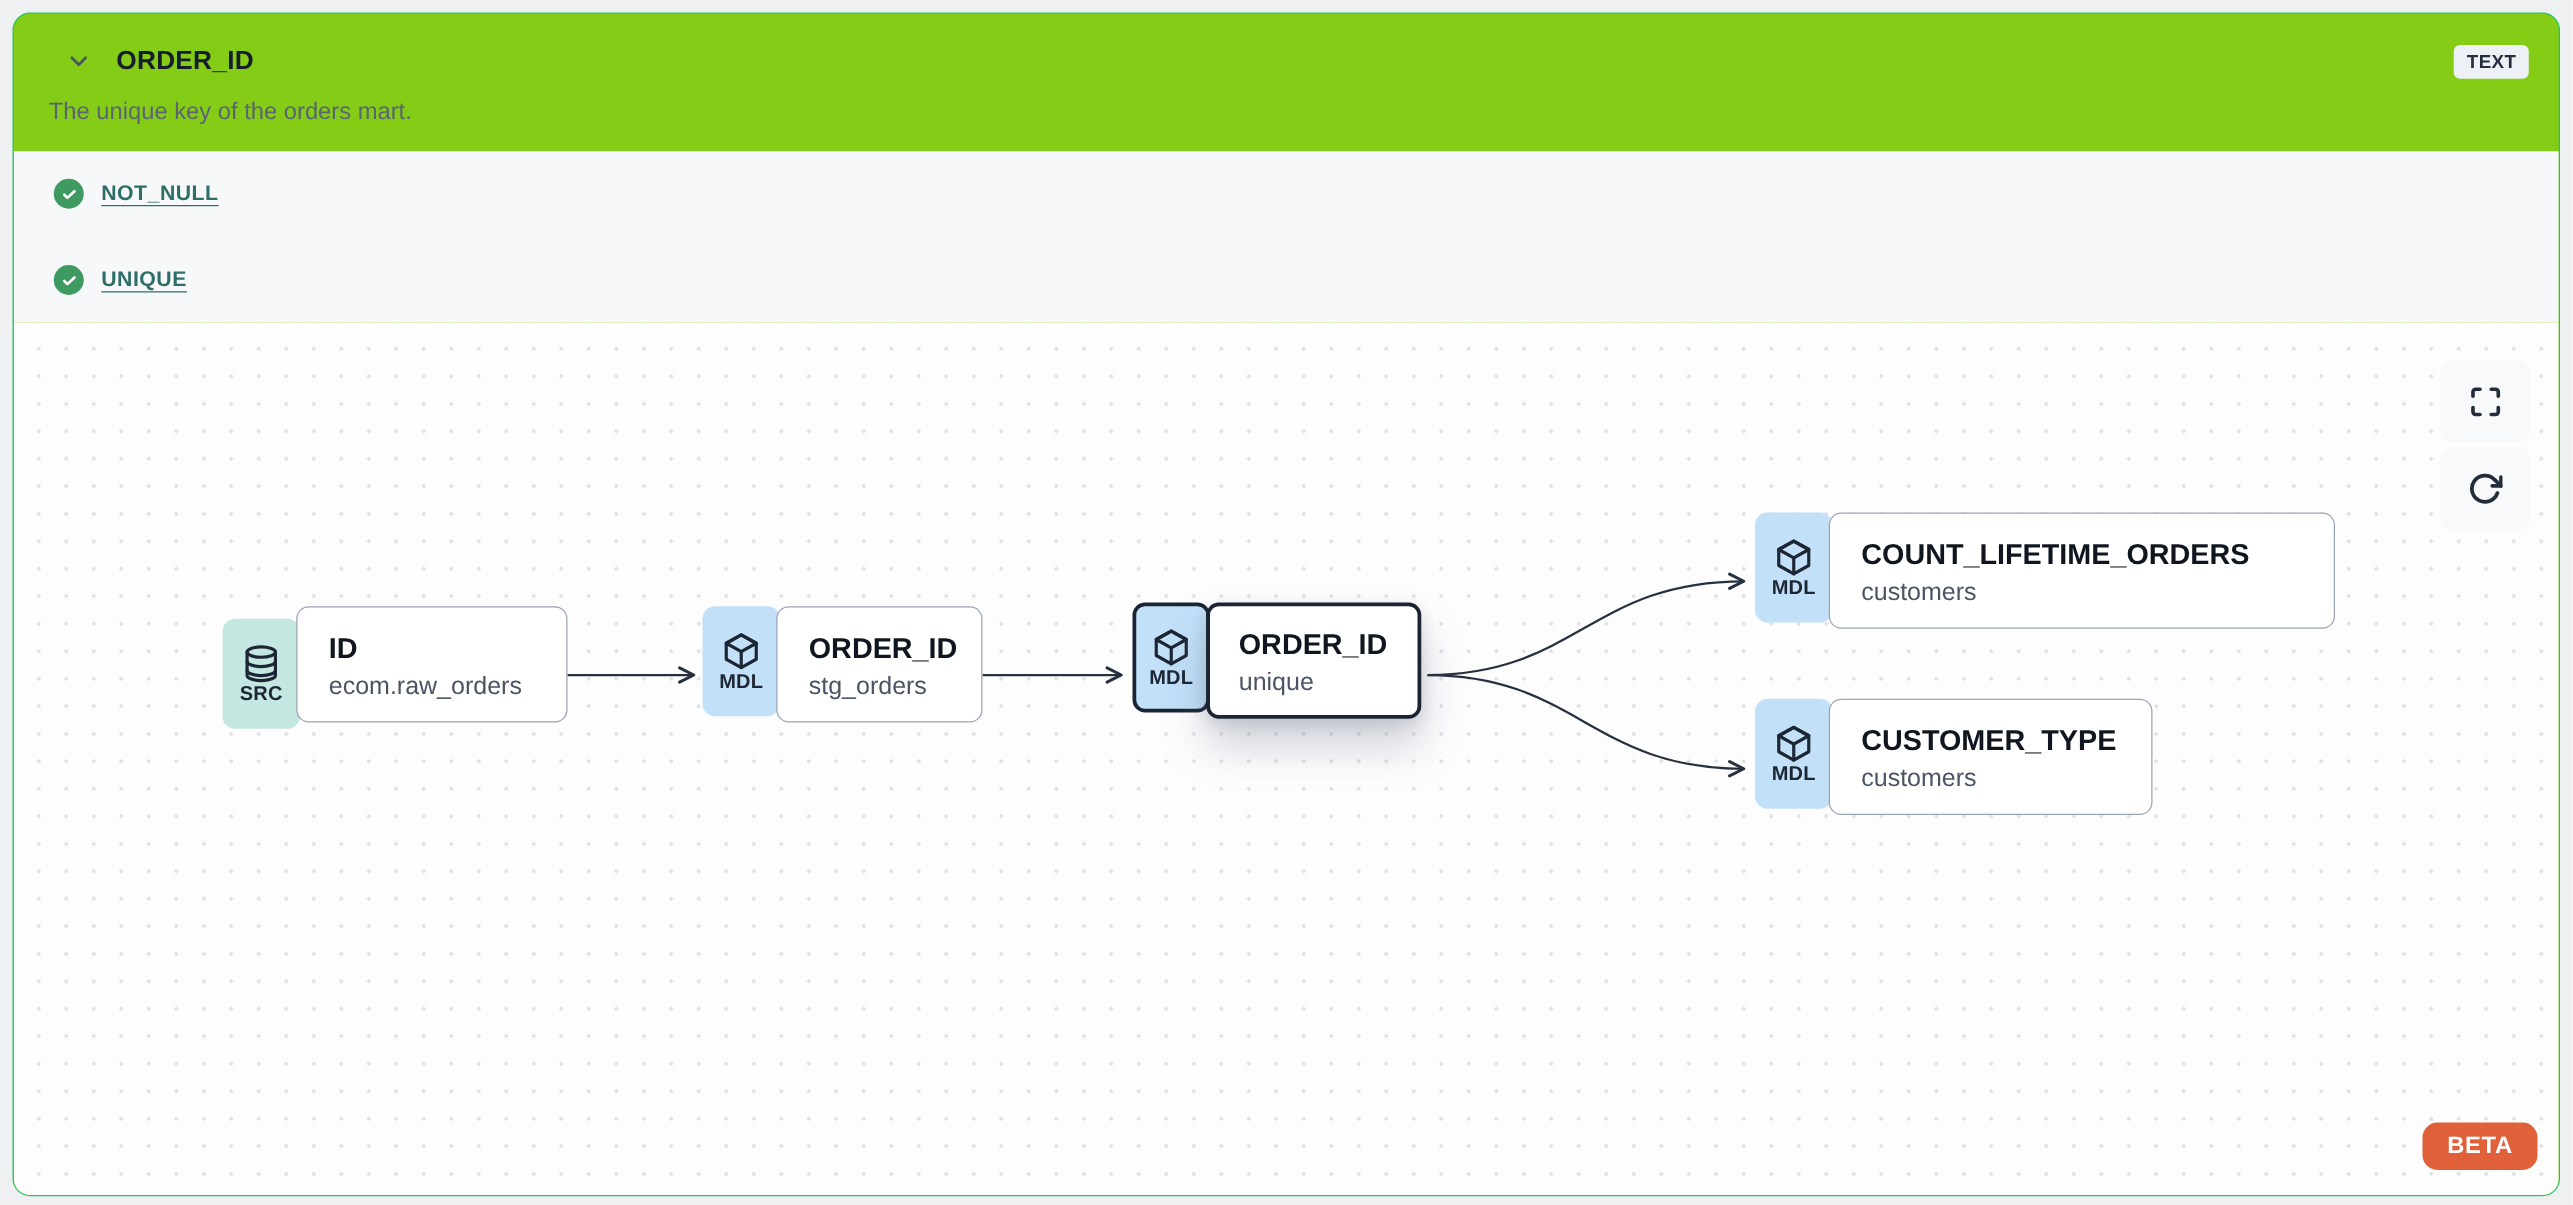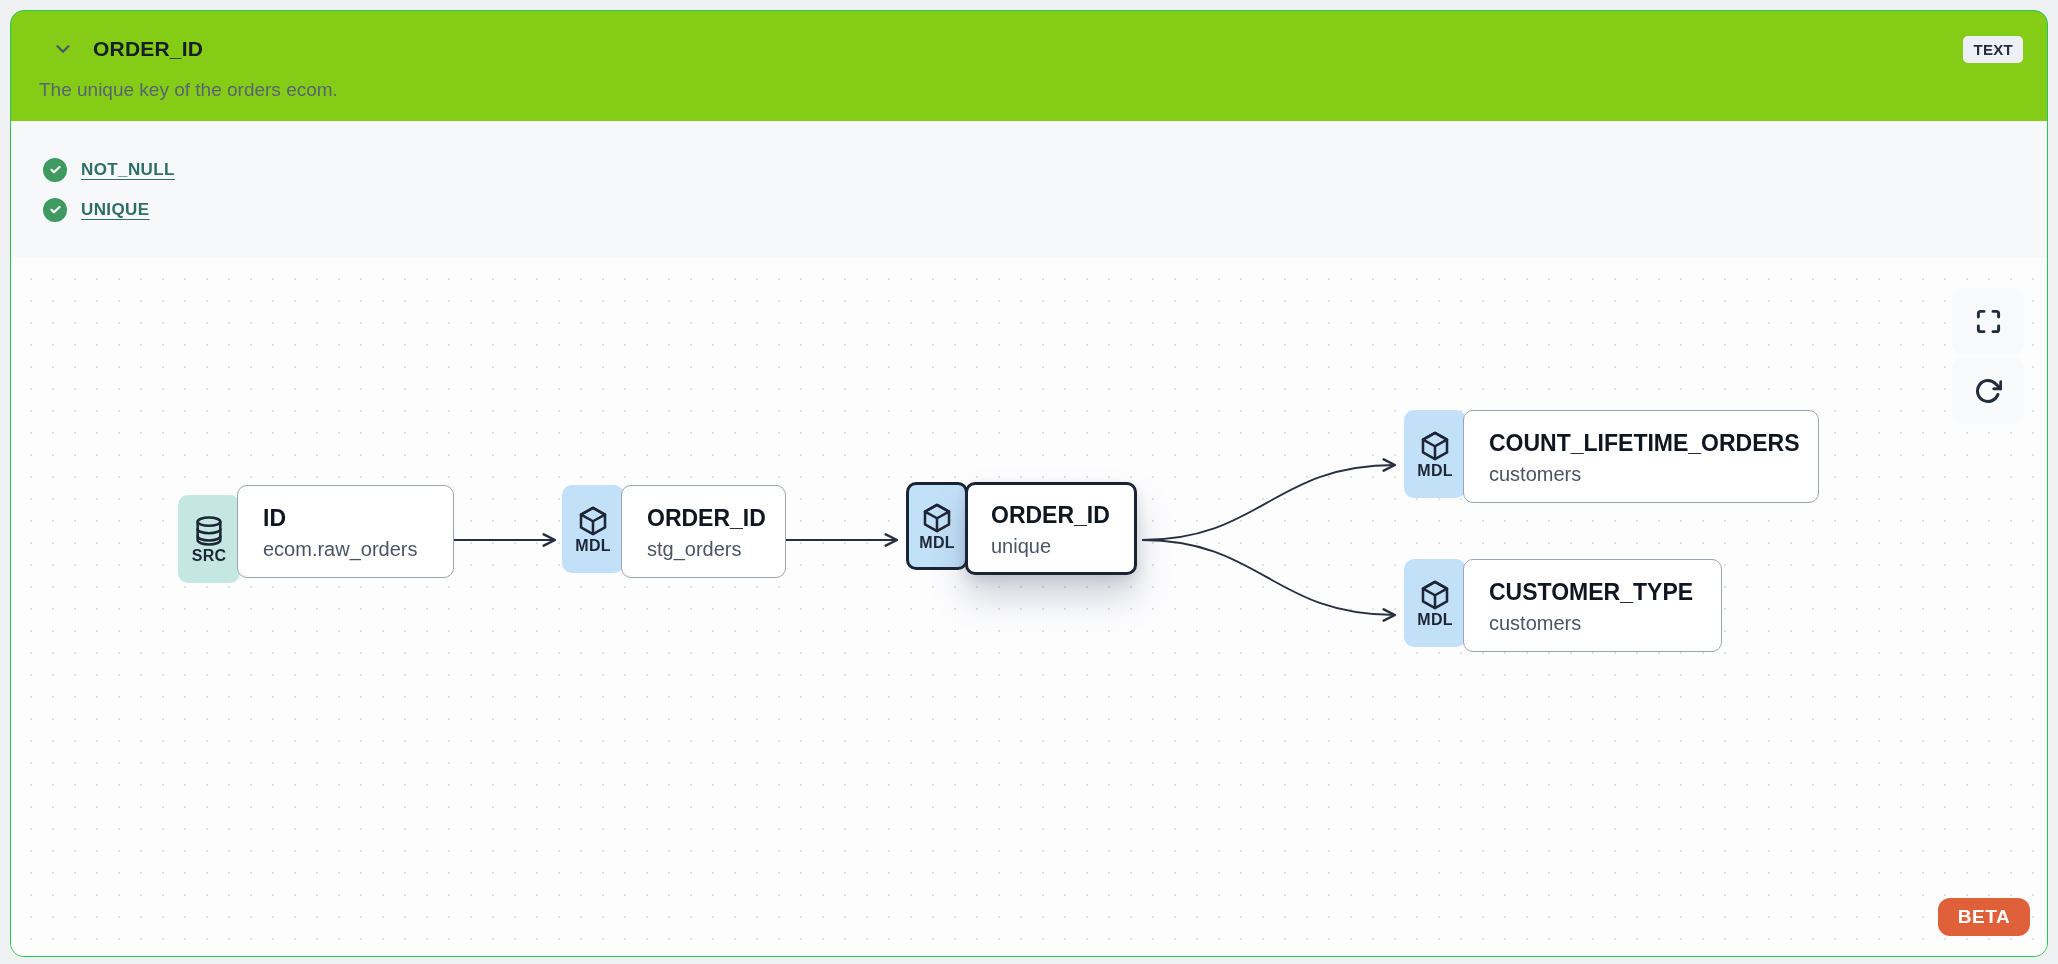--- a/index.html
+++ b/index.html
@@ -40,21 +40,21 @@
   .description {
     padding:16px 38px 20px 28px;
     font-size:19px; color:#5a6474;
     flex:0 0 auto;
   }
   
   .tests-section {
     background:#f7f8fa;
     padding:14px 0 14px 32px;
     flex:0 0 137px;
-    display:flex; flex-direction:column; justify-content:center; 
+    display:flex; flex-direction:column; justify-content:space-between; 
   }
   .test-row { display:flex; align-items:center; gap:14px; height:40px; }
   .check-circle {
     width:24px; height:24px; border-radius:50%;
     background:#3f9a61; display:flex; align-items:center; justify-content:center;
     flex:0 0 auto;
   }
   .test-link {
     font-size:17px; font-weight:700; letter-spacing:.4px;
     color:#2e6e67; text-decoration:underline; text-underline-offset:4px;
@@ -127,21 +127,21 @@
         <svg width="22" height="22" viewBox="0 0 24 24" fill="none" stroke="currentColor" stroke-width="2.4" stroke-linecap="round" stroke-linejoin="round">
             <path d="M6 9l6 6 6-6"></path>
           </svg>
       </span>
     </button>
     <h1 class="page-title">ORDER_ID</h1>
     <div class="header-spacer"></div>
     <span class="type-badge">TEXT</span>
   </div>
 
-  <div class="description">The unique key of the orders ecom.</div>
+  <div class="description">The unique key of the orders mart.</div>
 
   <div class="tests-section" id="tests-section">
       <div class="test-row">
         <span class="check-circle">
           <svg width="15" height="15" viewBox="0 0 24 24">
             <path d="M5.5 12.5l4 4L18.5 8" fill="none" stroke="#ffffff" stroke-width="3.4" stroke-linecap="round" stroke-linejoin="round"></path>
           </svg>
         </span>
         <a class="test-link">NOT_NULL</a>
       </div>
@@ -222,21 +222,21 @@
           <div class="node-badge" style="background: rgb(194, 224, 248);">
             <span style="display: flex;">
               <svg width="32" height="32" viewBox="0 0 24 24" fill="none" stroke="#1d2634" stroke-width="1.9" stroke-linecap="round" stroke-linejoin="round">
                 <path d="M12 2.2 21 7.2 V16.8 L12 21.8 L3 16.8 V7.2 Z"></path>
                 <path d="M3 7.2 L12 2.2 L21 7.2 L12 12.2 Z"></path>
                 <path d="M12 12.2 V21.8"></path>
               </svg>
             </span>
             <span class="badge-label">MDL</span>
           </div>
-          <div class="node-body" style="width: 356px;">
+          <div class="node-body" style="width: 405px;">
             <div class="node-title">COUNT_LIFETIME_ORDERS</div>
             <div class="node-sub">customers</div>
           </div>
         </div>
         <div class="node" style="left: 1393px; top: 301px;">
           <div class="node-badge" style="background: rgb(194, 224, 248);">
             <span style="display: flex;">
               <svg width="32" height="32" viewBox="0 0 24 24" fill="none" stroke="#1d2634" stroke-width="1.9" stroke-linecap="round" stroke-linejoin="round">
                 <path d="M12 2.2 21 7.2 V16.8 L12 21.8 L3 16.8 V7.2 Z"></path>
                 <path d="M3 7.2 L12 2.2 L21 7.2 L12 12.2 Z"></path>

